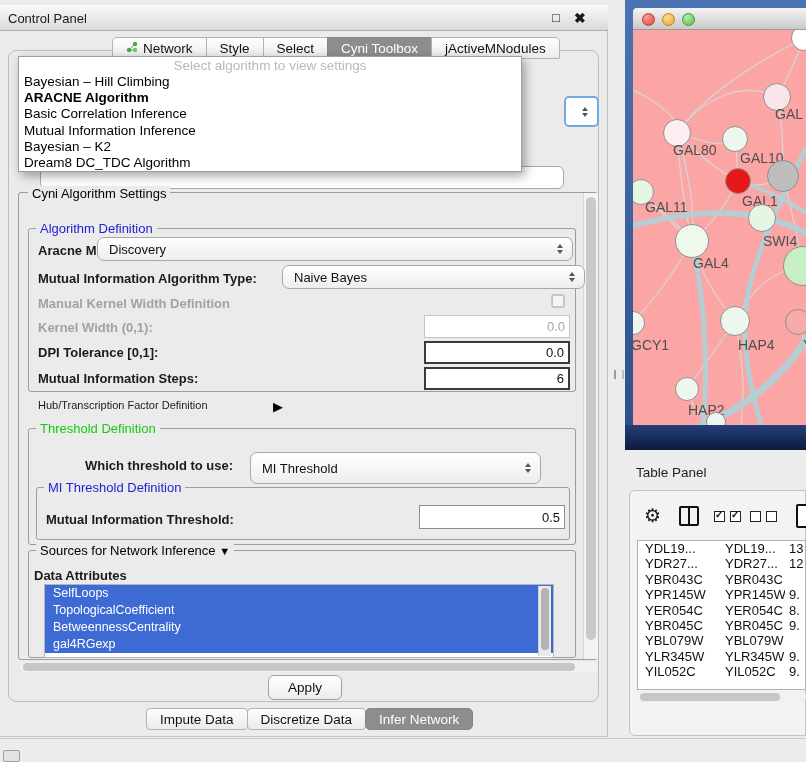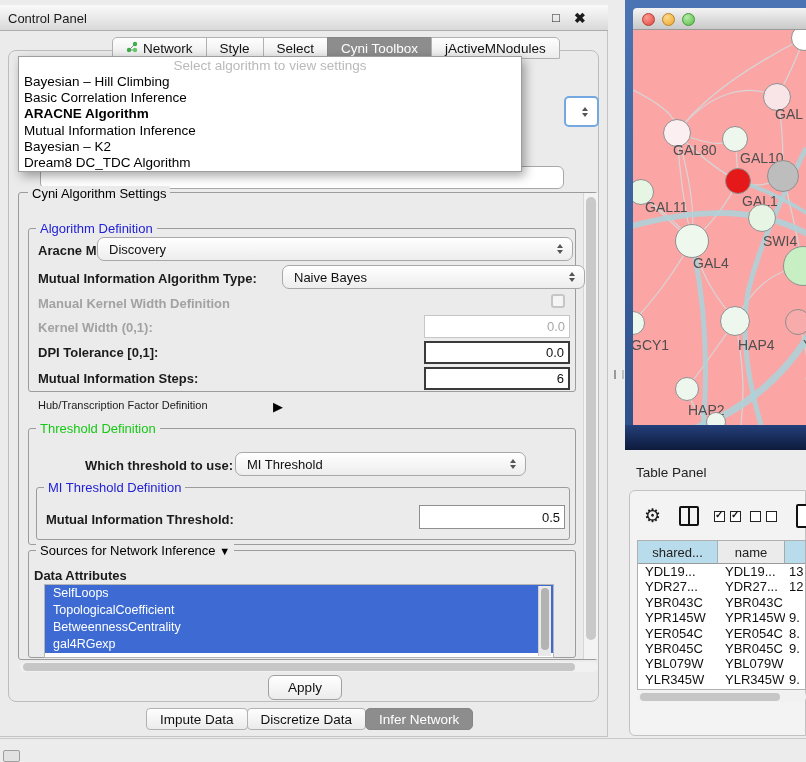--- a/index.html
+++ b/index.html
@@ -139,22 +139,22 @@
     <span class="stepper">
         <span class="tri-u"></span>
         <span class="tri-d"></span>
       </span>
   </div>
 
   <div class="abs dd-popup">
     <div class="dd-placeholder">Select algorithm to view settings</div>
     <div>
         <div class="dd-opt">Bayesian – Hill Climbing</div>
+        <div class="dd-opt sel">ARACNE Algorithm</div>
         <div class="dd-opt">Basic Correlation Inference</div>
-        <div class="dd-opt sel">ARACNE Algorithm</div>
         <div class="dd-opt">Mutual Information Inference</div>
         <div class="dd-opt">Bayesian – K2</div>
         <div class="dd-opt">Dream8 DC_TDC Algorithm</div>
       </div>
   </div>
 
   <div class="abs group" style="left:18px;top:192px;width:580px;height:468px;"></div>
   <div class="abs gtitle" style="left:28px;top:186px;">Cyni Algorithm Settings</div>
 
   <div class="abs vsb-track" style="left:583px;top:193px;width:14px;height:466px;">
@@ -194,21 +194,21 @@
   <div class="abs lbl" style="left:38px;top:371px;">Mutual Information Steps:</div>
   <div class="abs inp dark" style="left:424px;top:367px;width:146px;height:23px;">6</div>
 
   <div class="abs lbl plain" style="left:38px;top:399px;">Hub/Transcription Factor Definition</div>
   <div class="abs arrow-r" style="left:273px;top:399px;">▶</div>
 
   <div class="abs group" style="left:28px;top:428px;width:548px;height:117px;"></div>
   <div class="abs gtitle green" style="left:36px;top:421px;">Threshold Definition</div>
 
   <div class="abs lbl" style="left:85px;top:458px;">Which threshold to use:</div>
-  <div class="abs combo" style="left:235px;top:452px;width:291px;height:24px;">
+  <div class="abs combo" style="left:250px;top:452px;width:291px;height:32px;">
     <span>MI Threshold</span>
     <span class="stepper">
         <span class="tri-u"></span>
         <span class="tri-d"></span>
       </span>
   </div>
 
   <div class="abs group" style="left:36px;top:487px;width:534px;height:53px;"></div>
   <div class="abs gtitle blue" style="left:44px;top:480px;">MI Threshold Definition</div>
   <div class="abs lbl" style="left:46px;top:512px;">Mutual Information Threshold:</div>
@@ -326,25 +326,20 @@
       <span class="cbx on"></span>
       <span class="cbx on"></span>
     </div>
   <div class="abs" style="left:750px;top:511px;display:flex;gap:5px;">
       <span class="cbx"></span>
       <span class="cbx"></span>
     </div>
   <div class="abs docico" style="left:796px;top:504px;"></div>
 
   <div class="abs ttable">
-    <div class="thead">
-      <div class="th th1">shared...</div>
-      <div class="th th2">name</div>
-      <div class="th th3"></div>
-    </div>
     <div>
         <div class="trow">
           <div class="td td1">YDL19...</div>
           <div class="td td2">YDL19...</div>
           <div class="td td3">13</div>
         </div>
         <div class="trow">
           <div class="td td1">YDR27...</div>
           <div class="td td2">YDR27...</div>
           <div class="td td3">12</div>

